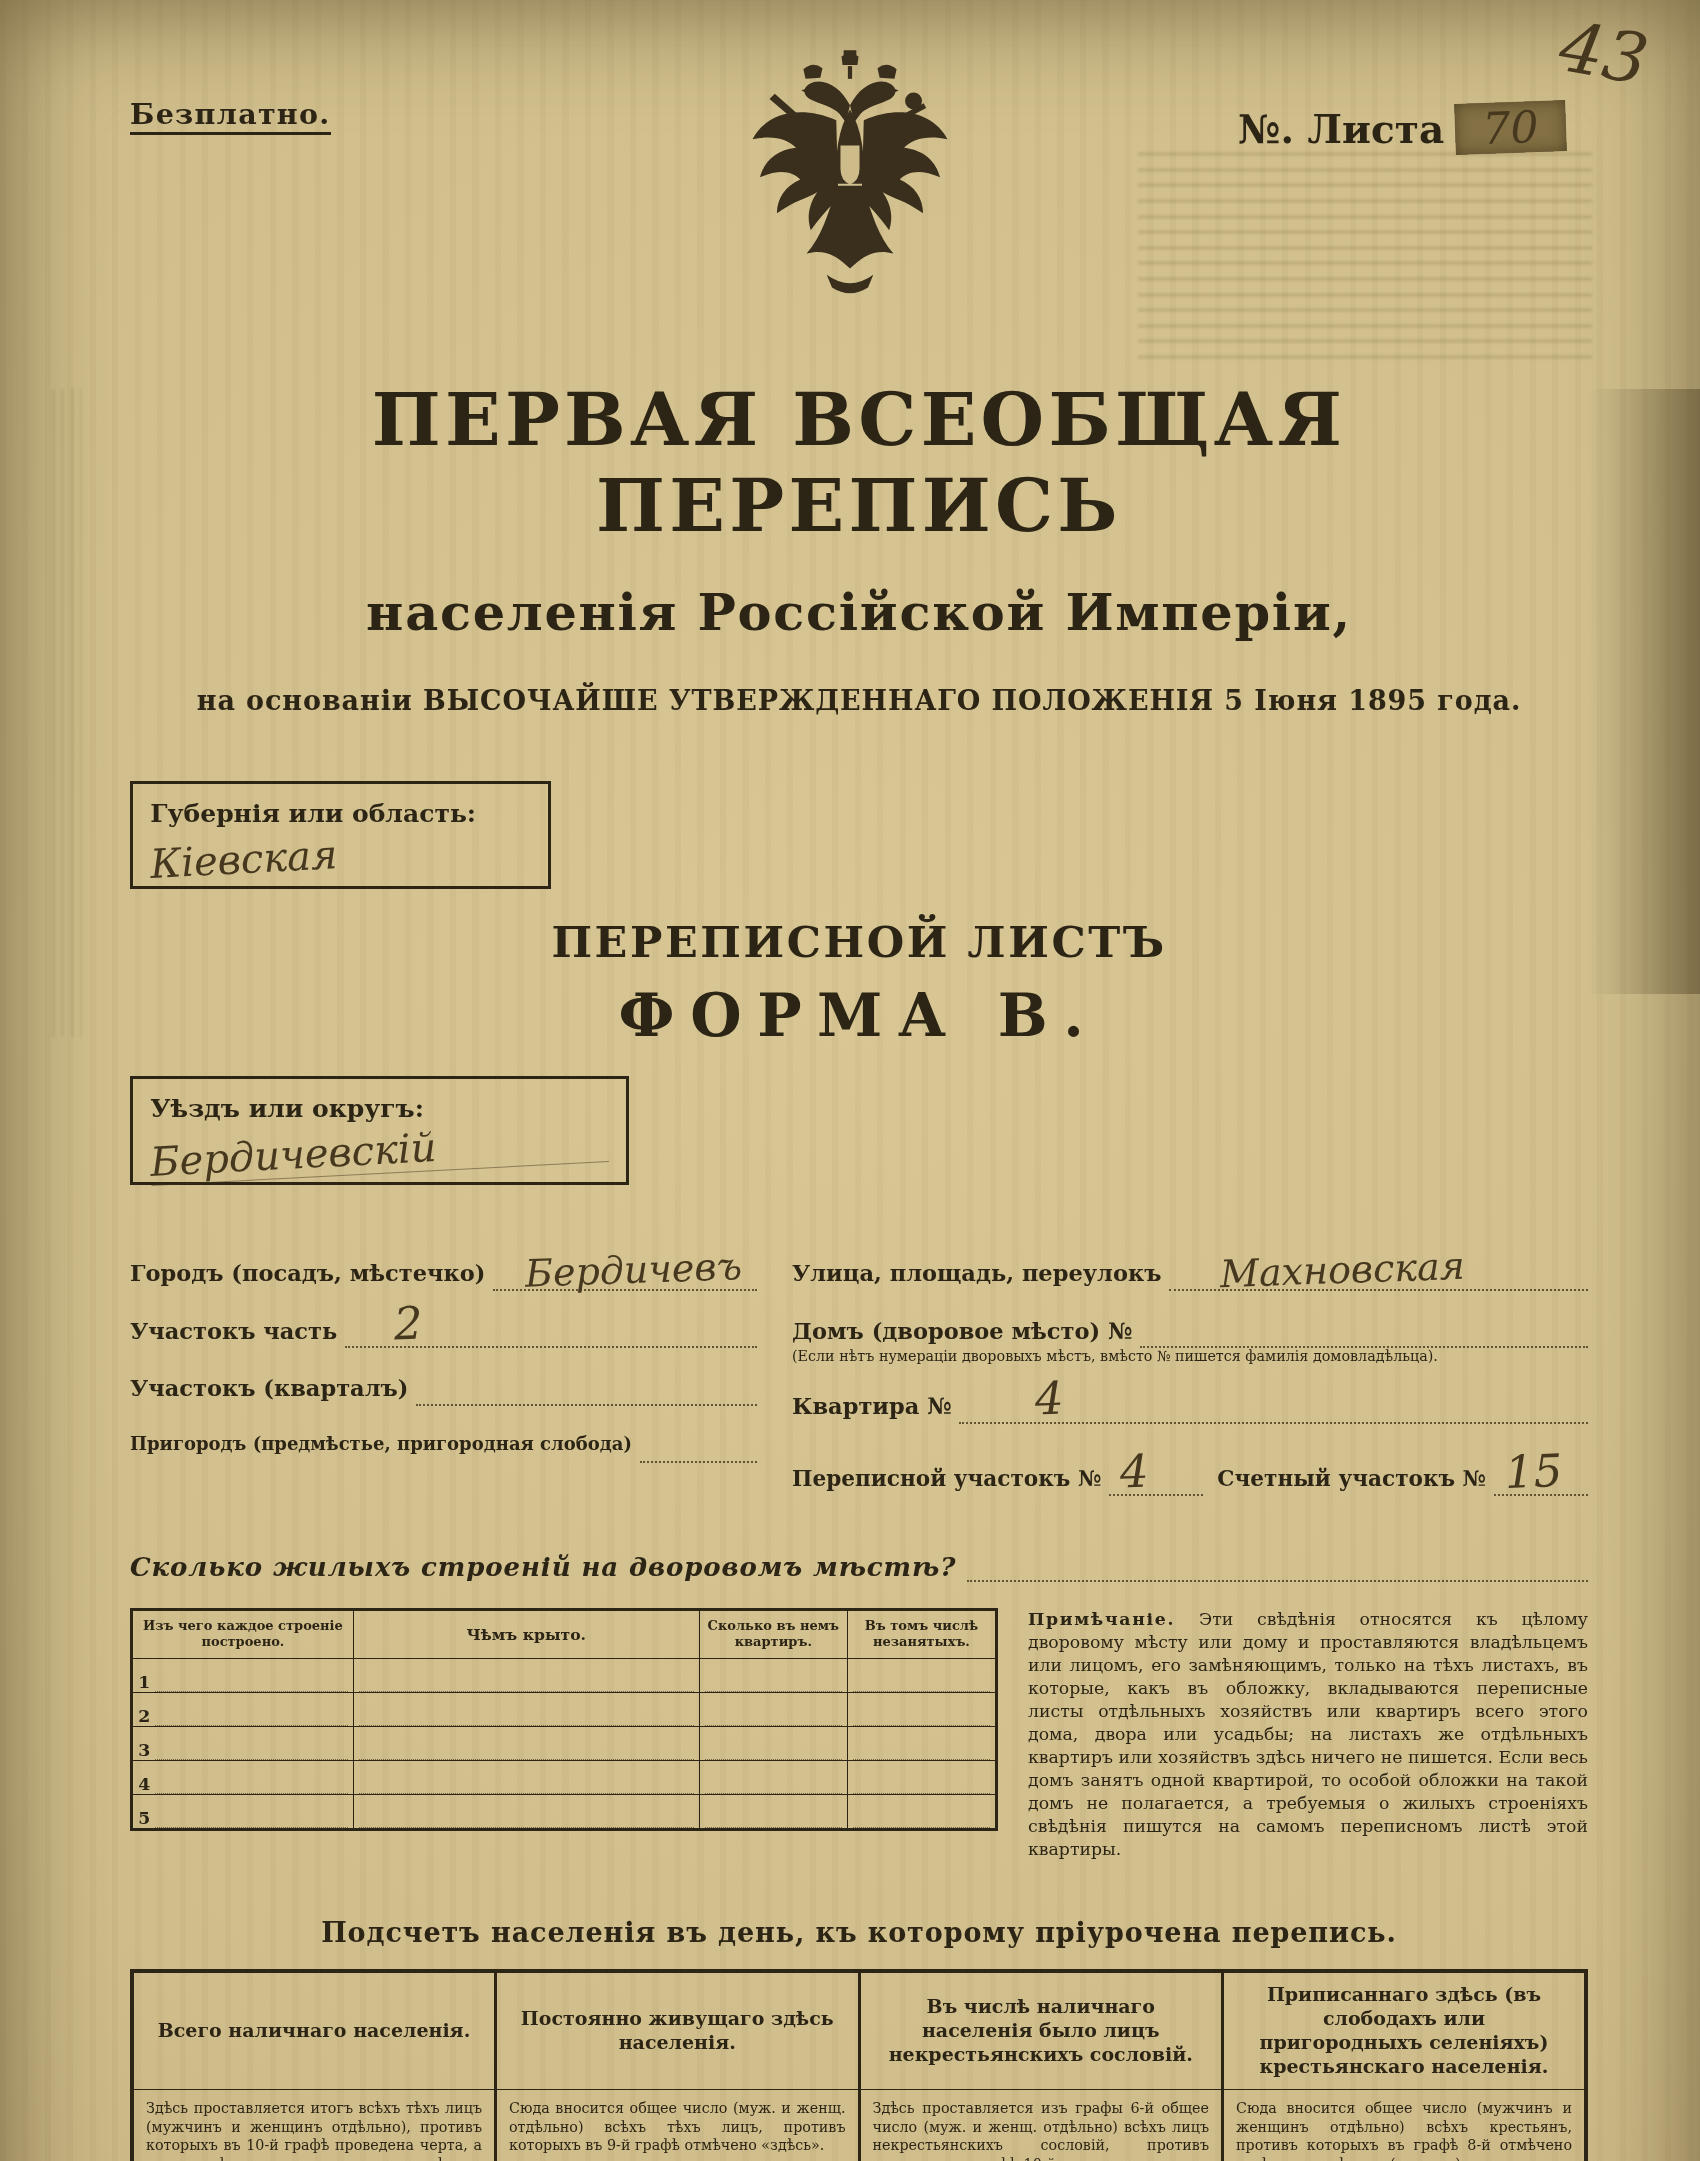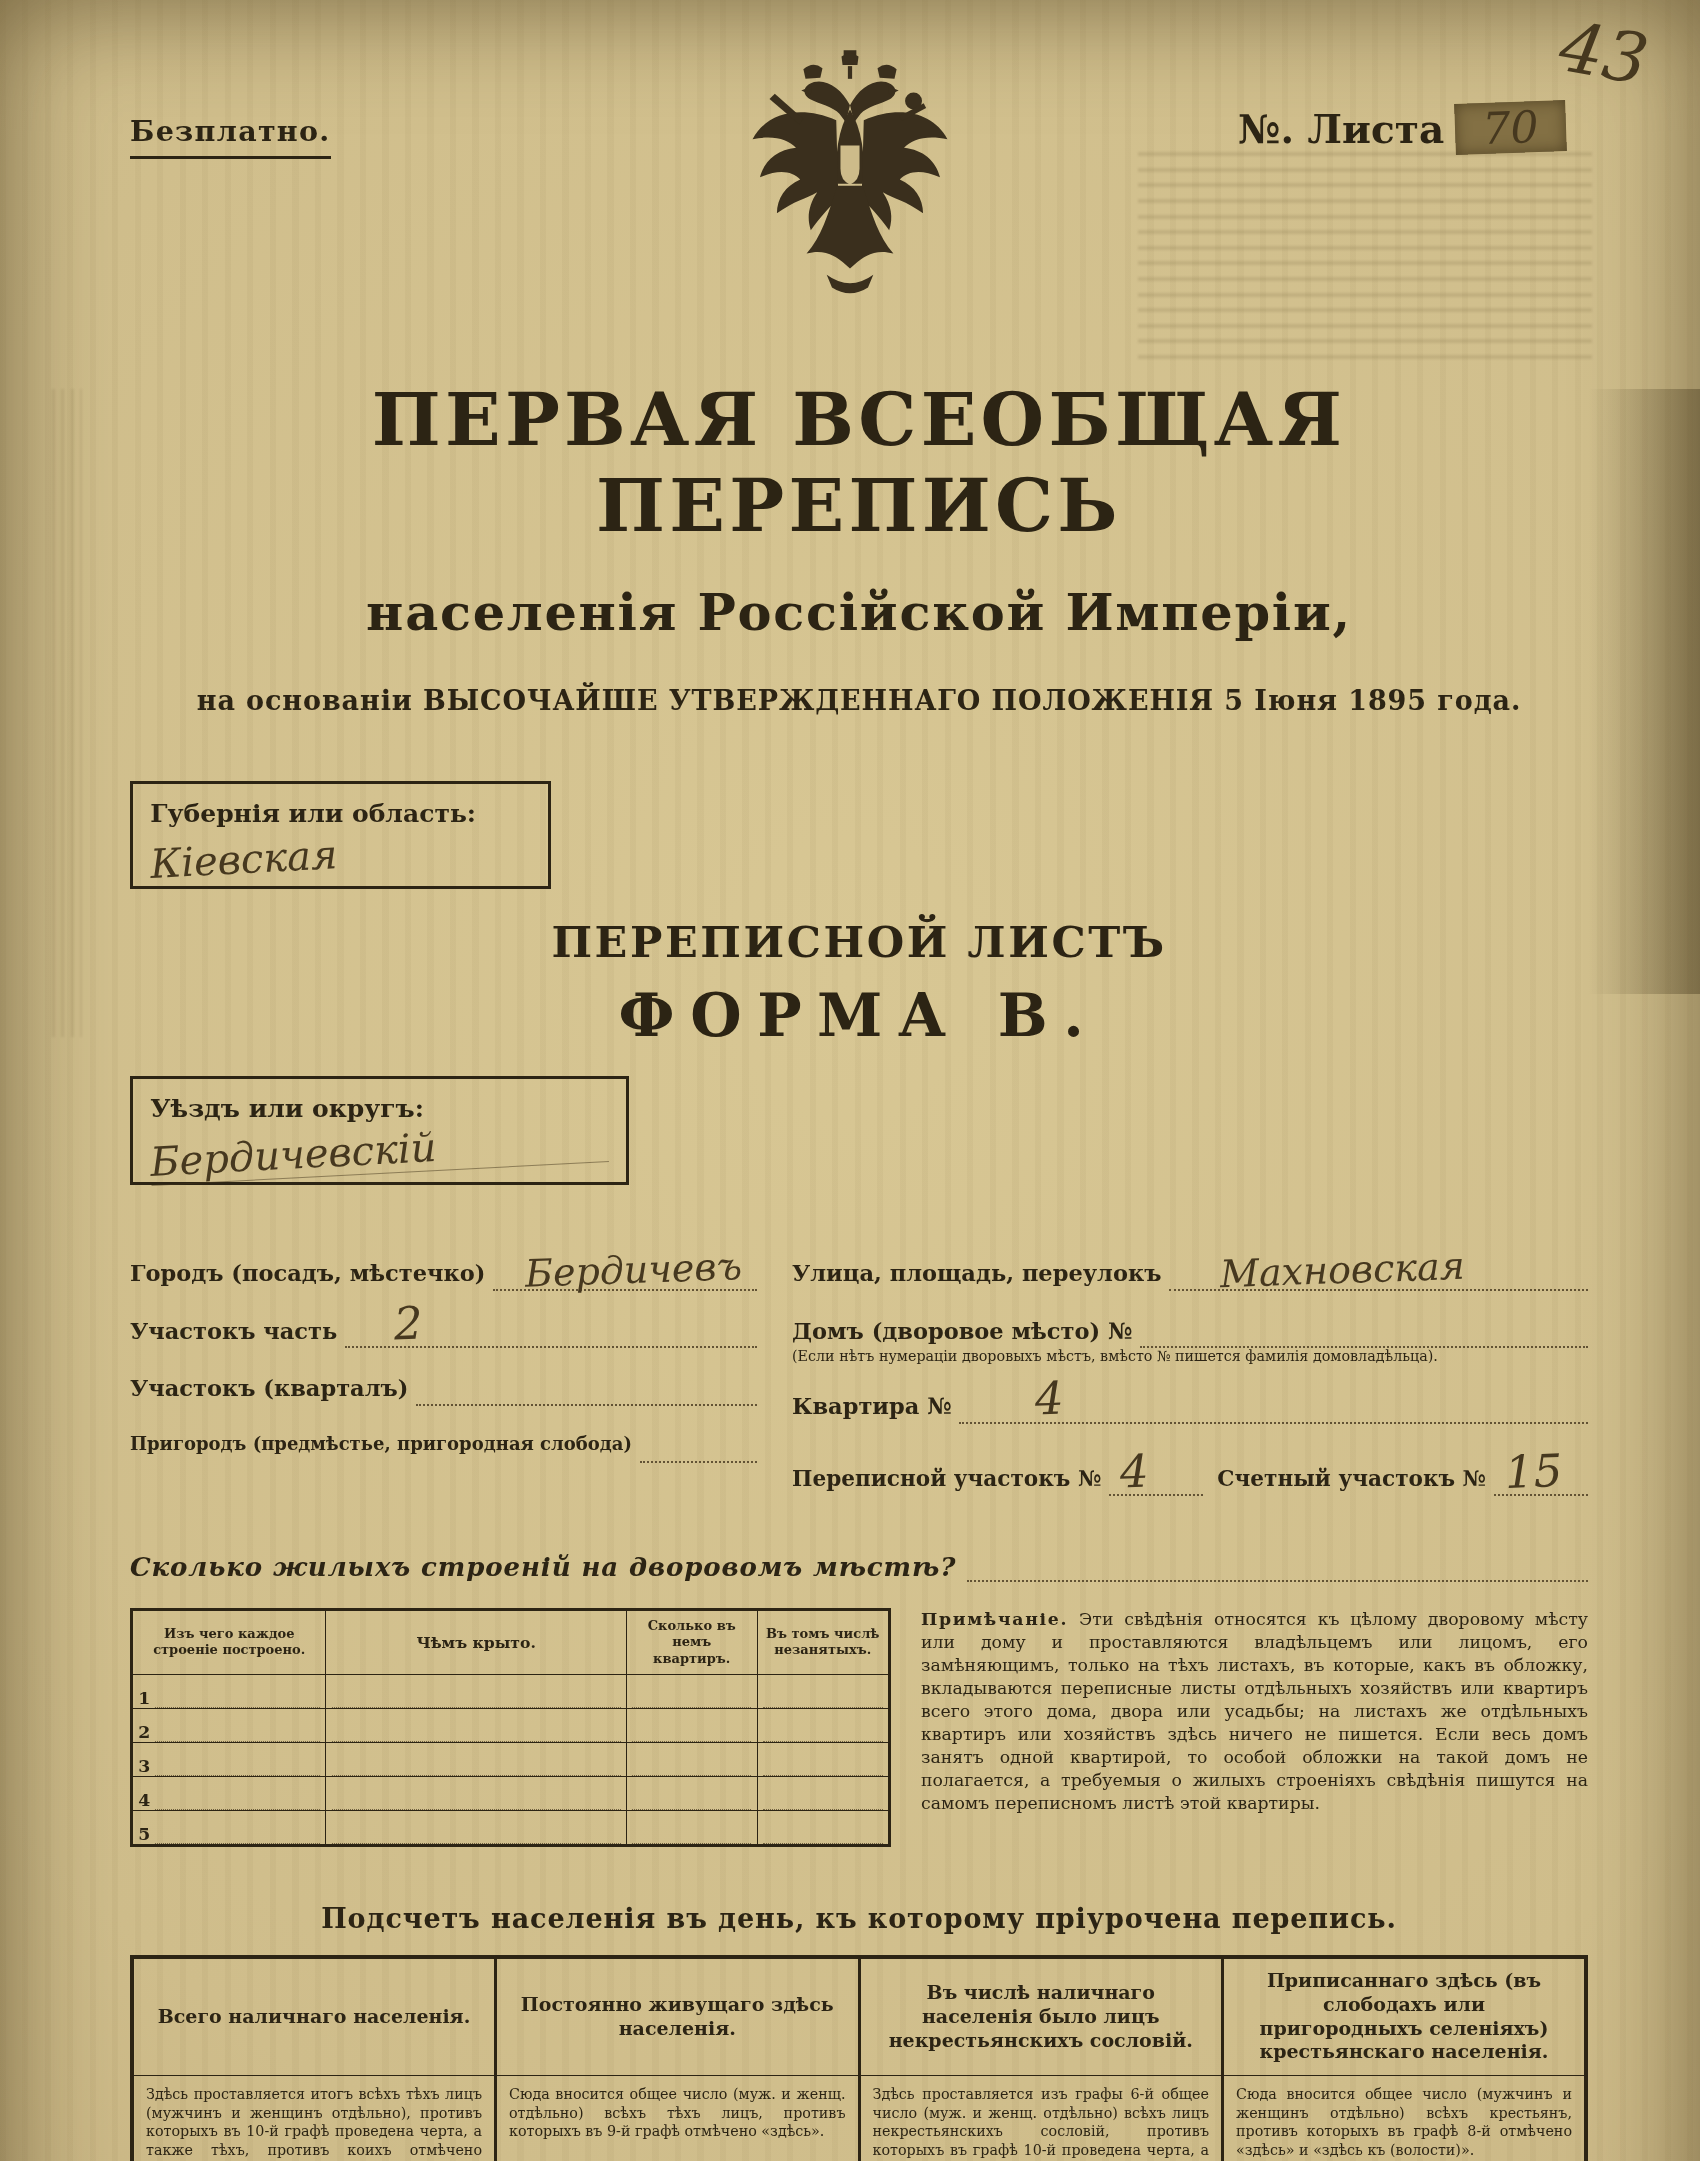--- a/index.html
+++ b/index.html
@@ -9,22 +9,22 @@
     box-shadow:inset 0 0 112px rgba(55,40,12,.6);}
   .page::before{content:"";position:absolute;inset:0;pointer-events:none;
     background:repeating-linear-gradient(90deg, rgba(120,100,55,.06) 0 6px, transparent 6px 22.5px);}
   .stain{position:absolute;pointer-events:none;}
   .s2{right:0;top:389px;width:112px;height:605px;background:linear-gradient(to left, rgba(50,38,12,.35), transparent);}
   .bleed{position:absolute;right:108px;top:143px;width:454px;height:216px;opacity:.5;filter:blur(0.9px);
     background:repeating-linear-gradient(0deg, rgba(92,76,40,.28) 0 3.9px, transparent 3.9px 15.6px);}
   .bleed2{position:absolute;left:52px;top:389px;width:30px;height:648px;opacity:.35;filter:blur(0.9px);
     background:repeating-linear-gradient(90deg, rgba(92,76,40,.3) 0 2.6px, transparent 2.6px 9.5px);}
 
-  .free{position:absolute;left:130px;top:114px;font-size:28.5px;font-weight:bold;letter-spacing:1.3px;
-    border-bottom:3px solid #2c2414;padding-bottom:8px;text-align:right;}
+  .free{position:absolute;left:130px;top:97px;font-size:28.5px;font-weight:bold;letter-spacing:1.3px;
+    border-bottom:3px solid #2c2414;padding-bottom:1px;text-align:right;}
   .sheetline{position:absolute;right:134px;top:102px;font-size:39px;font-weight:bold;white-space:nowrap;}
   .sheet-value{display:inline-block;min-width:99px;text-align:center;margin-left:10.8px;
     background:#837044;box-shadow:inset 0 0 14.7px rgba(40,30,10,.55);color:#241d0e;
     font-size:44px;font-weight:normal;transform:rotate(-2deg);padding:0 6px;}
   .corner{position:absolute;right:52px;top:13px;font-size:69px;color:#4e4026;transform:rotate(10deg);}
   .hand{font-family:"DejaVu Serif",serif;font-style:italic;color:#46381f;}
 
   .eagle{position:absolute;left:50%;top:48px;transform:translateX(-50%);}
 
   .inner{position:relative;padding:73px 112px 43px 130px;}
@@ -56,21 +56,21 @@
   .fnote{font-size:14.3px;line-height:1.25;}
   .field.two .flabel{font-size:21.6px;}
   .fline.short{max-width:143px;}
   .gap-top{margin-top:42px;}
 
   .bquestion{display:flex;align-items:flex-end;margin-top:56px;}
   .bq-text{font-size:26px;font-weight:bold;font-style:italic;letter-spacing:0.9px;white-space:nowrap;}
   .bq-line{flex:1;border-bottom:2.2px dotted rgba(70,55,30,.8);height:21.6px;margin-left:10.4px;}
 
   .bsection{display:flex;gap:30px;margin-top:26px;align-items:flex-start;}
-  .btable{border-collapse:collapse;width:761px;border:3.5px solid #2c2414;}
+  .btable{border-collapse:collapse;width:868px;border:3.5px solid #2c2414;}
   .btable th,.btable td{border:1.7px solid #2c2414;}
   .btable th{font-weight:bold;text-align:center;vertical-align:middle;padding:7px 5.2px;line-height:1.25;}
   .bc1{width:186px;font-size:13px;}
   .bc2{width:298px;font-size:15.6px;}
   .bc3,.bc4{width:121px;font-size:13px;}
   .btable td{height:33px;vertical-align:bottom;padding:0 5.2px;}
   .bnum{display:flex;align-items:flex-end;gap:4.3px;}
   .bnum .n{font-size:17.3px;font-weight:bold;line-height:1;}
   .dotline{display:block;flex:1;border-bottom:1.7px dotted rgba(70,55,30,.7);height:4.3px;}
   td .dotline{width:100%;}

